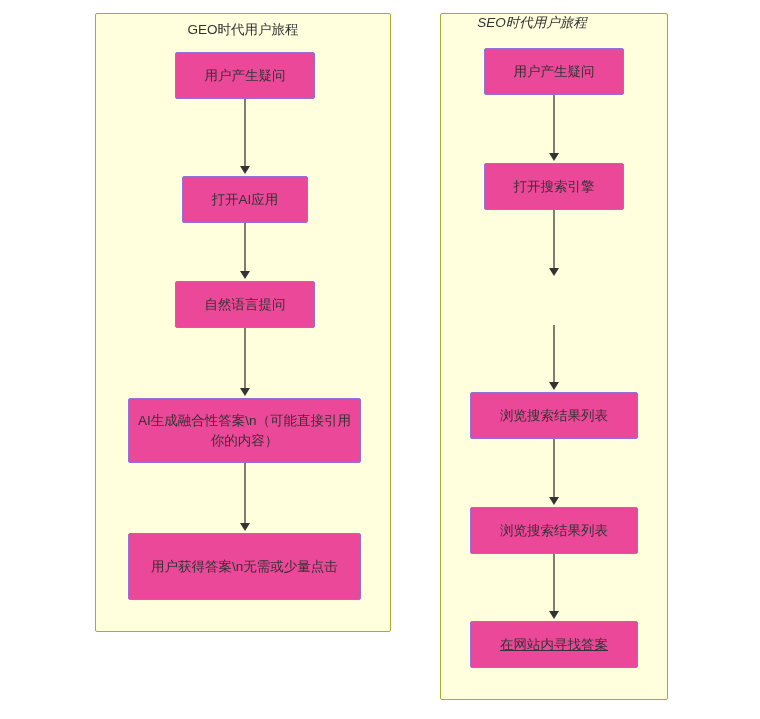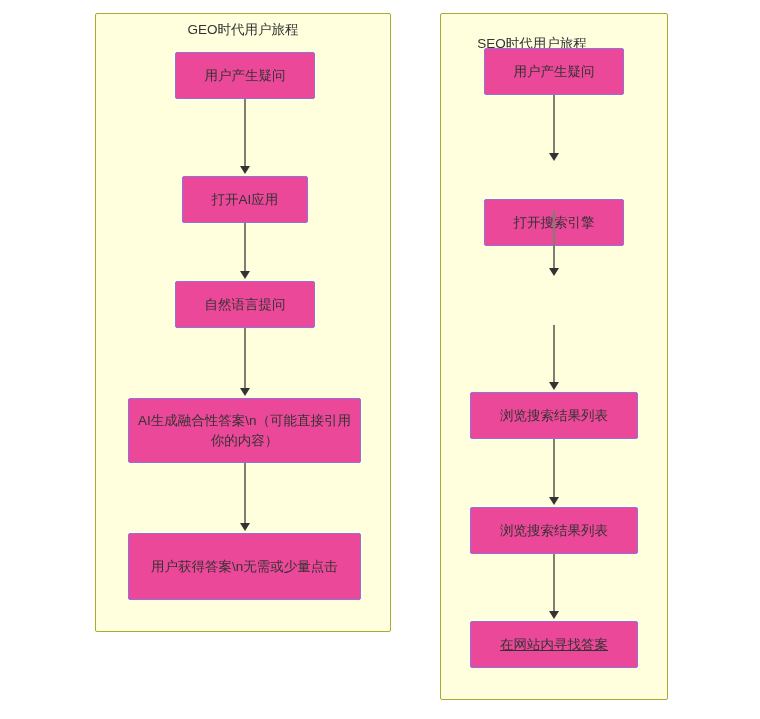--- a/index.html
+++ b/index.html
@@ -109,27 +109,27 @@
   <div class="edge" style="left:244px; top:223px; height:50px;"></div>
   <div class="arrowhead" style="left:240px; top:271px;"></div>
 
   <div class="edge" style="left:244px; top:328px; height:62px;"></div>
   <div class="arrowhead" style="left:240px; top:388px;"></div>
 
   <div class="edge" style="left:244px; top:463px; height:62px;"></div>
   <div class="arrowhead" style="left:240px; top:523px;"></div>
 
   <div class="subgraph" style="left:440px; top:13px; width:228px; height:687px;"></div>
-  <div class="subgraph-title" style="left:440px; top:35px; width:184px;">SEO时代用户旅程</div>
+  <div class="subgraph-title" style="left:440px; top:14px; width:184px;font-style:italic;">SEO时代用户旅程</div>
 
   <div class="node" style="left:484px; top:48px; width:140px; height:47px;">
     <span class="node-label">用户产生疑问</span>
   </div>
 
-  <div class="node" style="left:484px; top:163px; width:140px; height:47px;margin-top:36px;">
+  <div class="node" style="left:484px; top:163px; width:140px; height:47px;">
     <span class="node-label">打开搜索引擎</span>
   </div>
 
 
   <div class="node" style="left:470px; top:392px; width:168px; height:47px;">
     <span class="node-label">浏览搜索结果列表</span>
   </div>
 
   <div class="node" style="left:470px; top:507px; width:168px; height:47px;">
     <span class="node-label">浏览搜索结果列表</span>

